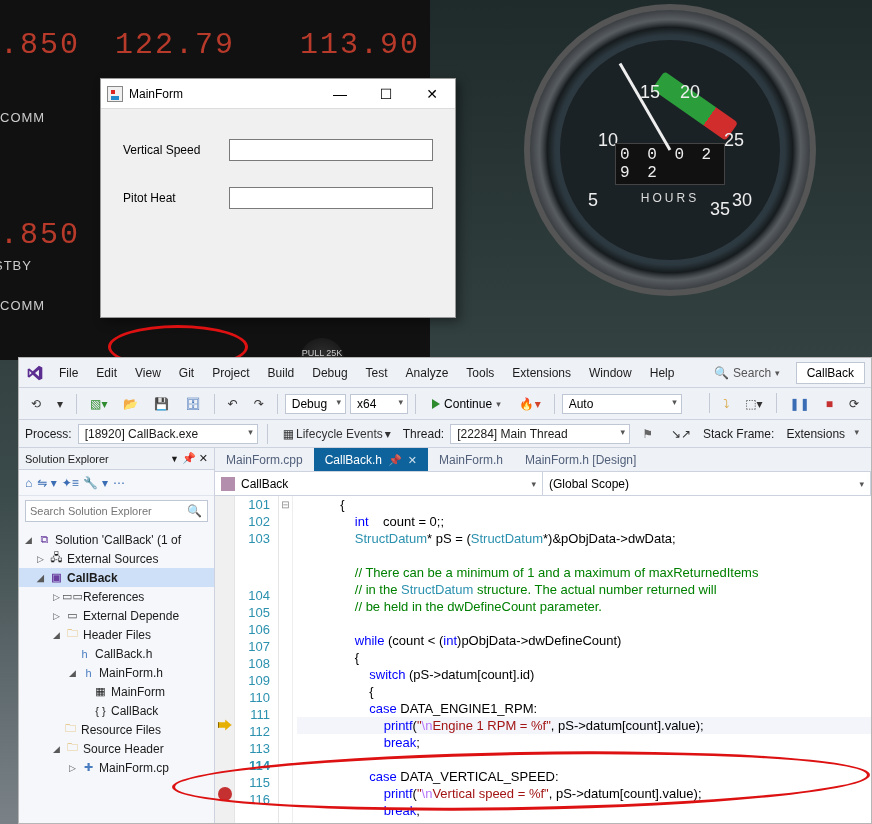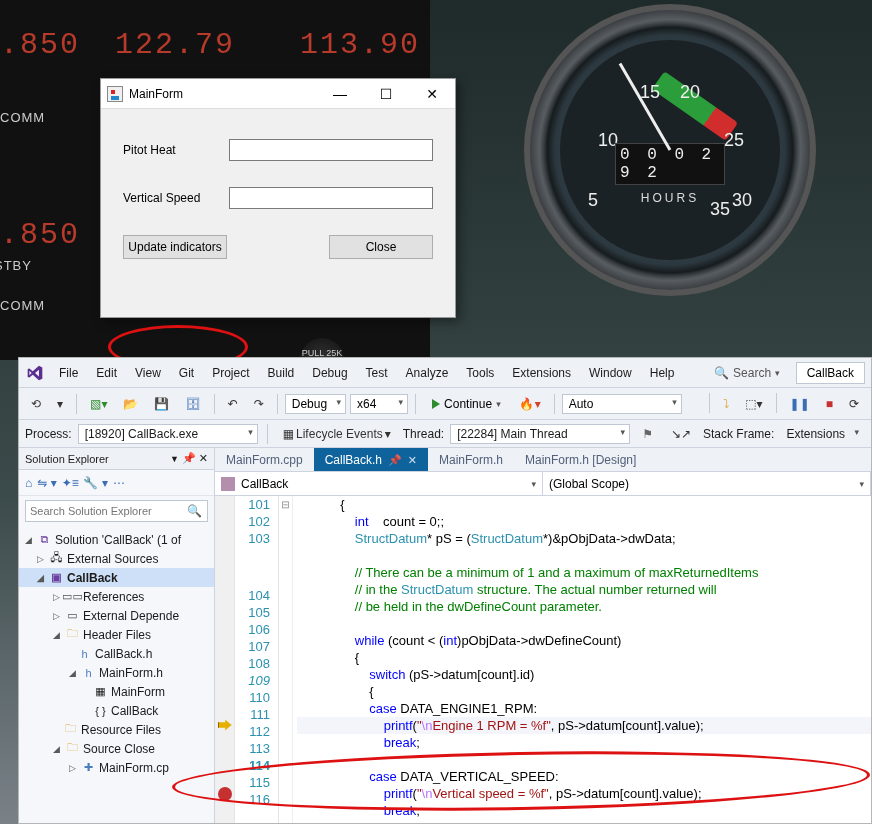--- a/index.html
+++ b/index.html
@@ -154,31 +154,27 @@
 <div class="mainform">
   <div class="mf-title">
     <span class="mf-icon"></span>
     <span class="mf-title-text">MainForm</span>
     <span class="mf-btn">—</span>
     <span class="mf-btn">☐</span>
     <span class="mf-btn">✕</span>
   </div>
   <div class="mf-body">
     <div class="mf-row">
+      <label>Vertical Speed</label>
+      <input type="text" value="" style="">
+    </div>
+    <div class="mf-row">
       <label>Pitot Heat</label>
       <input type="text" value="" style="">
     </div>
-    <div class="mf-row">
-      <label>Vertical Speed</label>
-      <input type="text" value="" style="">
-    </div>
-  </div>
-  <div class="mf-buttons">
-    <button>Update indicators</button>
-    <button>Close</button>
   </div>
 </div>
 
 <div class="annot annot-update"></div>
 
 <div class="vs">
 
   <div class="vs-menu">
     <span class="vs-logo">
       <svg viewBox="0 0 32 32">
@@ -323,21 +319,21 @@
             <span class="ic">{ }</span>
             <span>CallBack</span>
           </div>
         <div class="tree-row" style="padding-left:44px">
             <span class="ic ic-fld">🗀</span>
             <span>Resource Files</span>
           </div>
         <div class="tree-row" style="padding-left:32px">
             <span class="tw">◢</span>
             <span class="ic ic-fld">🗀</span>
-            <span>Source Close</span>
+            <span>Source Header</span>
           </div>
         <div class="tree-row" style="padding-left:48px">
             <span class="tw">▷</span>
             <span class="ic ic-cpp">✚</span>
             <span>MainForm.cp</span>
           </div>
       </div>
     </div>
 
     <div class="editor">
@@ -395,21 +391,21 @@
           </div>
         <div class="ln-gutter" id="ln-gutter">
             <div style="height:17px;">101</div>
             <div style="height:17px;">102</div>
             <div style="height:17px;">103</div>
             <div style="height:17px;margin-top:40px;">104</div>
             <div style="height:17px;">105</div>
             <div style="height:17px;">106</div>
             <div style="height:17px;">107</div>
             <div style="height:17px;">108</div>
-            <div style="height:17px;font-style:italic;">109</div>
+            <div style="height:17px;">109</div>
             <div style="height:17px;">110</div>
             <div style="height:17px;">111</div>
             <div style="height:17px;">112</div>
             <div style="height:17px;">113</div>
             <div style="height:17px;font-weight:bold;">114</div>
             <div style="height:17px;">115</div>
             <div style="height:17px;">116</div>
             <div style="height:17px;margin-top:24px;">117</div>
             <div style="height:17px;">118</div>
             <div style="height:17px;">119</div>

